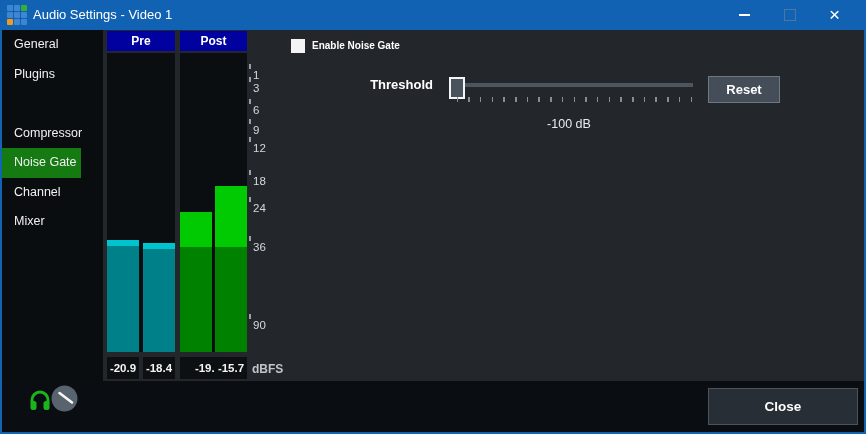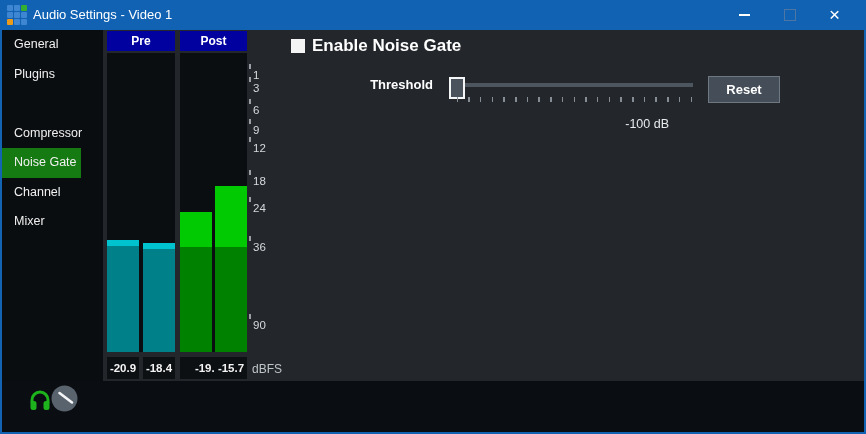--- a/index.html
+++ b/index.html
@@ -27,31 +27,31 @@
              font-size:12.5px;line-height:29.5px;padding-left:12px;box-sizing:border-box;}
   .side-item.sel{background:#157a12;}
   
   .mheader{top:31px;height:20px;background:#0101a0;color:#fff;font-weight:bold;
            font-size:12px;text-align:center;line-height:20px;}
   .mpanel{top:53px;height:299px;background:#0b0e11;}
   .mval{top:357px;height:22px;background:#0d1013;color:#f4f4f4;font-weight:bold;
         font-size:11.5px;text-align:center;line-height:22px;}
   .scale-num{color:#d6d9dc;font-size:11.5px;line-height:11px;}
   .scale-tick{width:1.5px;height:5px;background:#9aa0a6;}
-  .dbfs{color:#bfc5cb;font-size:12px;}
+  .dbfs{color:#bfc5cb;font-size:12px;font-weight:bold;}
   
   .checkbox{left:291px;top:39px;width:14px;height:14px;background:#f4f4f4;}
-  .enable-label{left:312px;top:39px;color:#fff;font-weight:bold;font-size:17px;line-height:14px;}
+  .enable-label{left:312px;top:39px;color:#fff;font-weight:bold;font-size:10px;line-height:14px;}
   .threshold-label{left:333px;top:77px;width:100px;text-align:right;color:#fff;
                    font-weight:bold;font-size:13px;}
   .slider-track{left:462px;top:83px;width:231px;height:4px;background:#4d555e;}
   .slider-thumb{left:449px;top:77px;width:12px;height:18px;background:#4a525b;
                 border:2px solid #f4f5f6;}
   .slider-tick{top:97px;width:1.5px;height:4.5px;background:#868d94;}
-  .threshold-value{left:469px;top:117px;width:200px;text-align:right;color:#e9ebed;font-size:12.5px;}
+  .threshold-value{left:469px;top:117px;width:200px;text-align:center;color:#e9ebed;font-size:12.5px;}
   .btn{display:flex;align-items:center;justify-content:center;color:#fff;
        font-weight:bold;box-sizing:border-box;}
   .reset-btn{left:708px;top:76px;width:72px;height:27px;background:#454e58;
              border:1px solid #6e7882;font-size:13px;}
   
   .footer{left:2px;top:381px;width:862px;height:51px;background:#0a0d11;}
   .close-btn{left:706px;top:7px;width:150px;height:37px;background:#272e35;
              border:1px solid #4b545e;font-size:13.5px;}
 </style>
 </head>
@@ -169,15 +169,16 @@
   <div class="abs footer">
     <svg class="abs" style="left:26px;top:8px;" width="24" height="24" viewBox="0 0 24 24">
       <path d="M4 14 V11 a8 8 0 0 1 16 0 V14" fill="none" stroke="#1db31d" stroke-width="3"></path>
       <rect x="2.5" y="12" width="6" height="9" rx="2.5" fill="#1db31d"></rect>
       <rect x="15.5" y="12" width="6" height="9" rx="2.5" fill="#1db31d"></rect>
     </svg>
     <svg class="abs" style="left:49px;top:4px;" width="27" height="27" viewBox="0 0 27 27">
       <circle cx="13.5" cy="13.5" r="13" fill="#59636e"></circle>
       <line x1="8.5" y1="8" x2="21" y2="17.5" stroke="#f4f5f6" stroke-width="2.6" stroke-linecap="round"></line>
     </svg>
+    <div class="abs btn close-btn">Close</div>
   </div>
 
 </div>
 
 </body></html>

